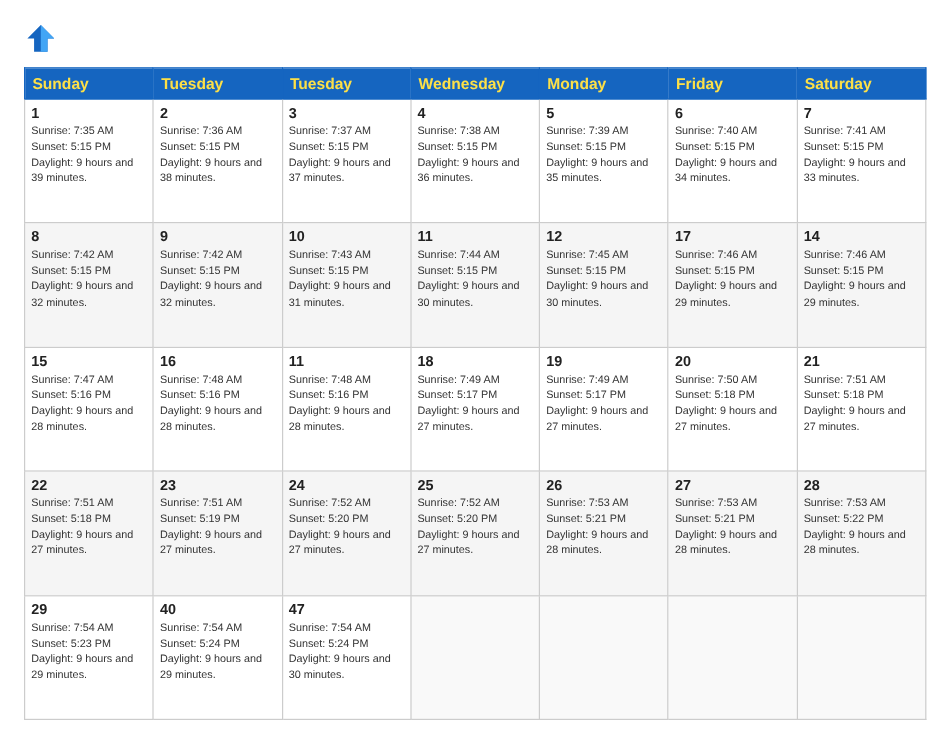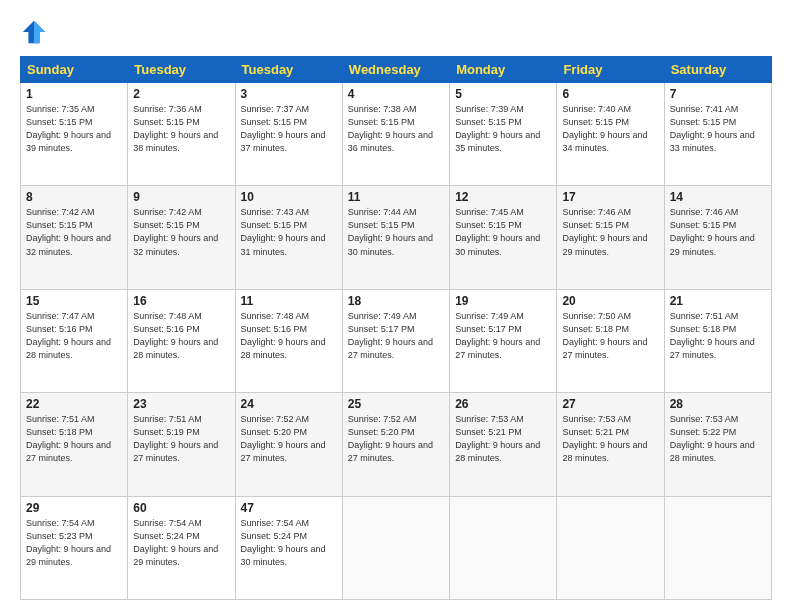--- a/index.html
+++ b/index.html
@@ -307,21 +307,21 @@
       </td>
         </tr>
         <tr>
           <td>
         <span class="day-num">29</span>
         <div class="day-content">
           Sunrise: 7:54 AM<br>Sunset: 5:23 PM<br>Daylight: 9 hours and 29 minutes.
         </div>
       </td>
           <td>
-        <span class="day-num">60</span>
+        <span class="day-num">40</span>
         <div class="day-content">
           Sunrise: 7:54 AM<br>Sunset: 5:24 PM<br>Daylight: 9 hours and 29 minutes.
         </div>
       </td>
           <td>
         <span class="day-num">47</span>
         <div class="day-content">
           Sunrise: 7:54 AM<br>Sunset: 5:24 PM<br>Daylight: 9 hours and 30 minutes.
         </div>
       </td>

